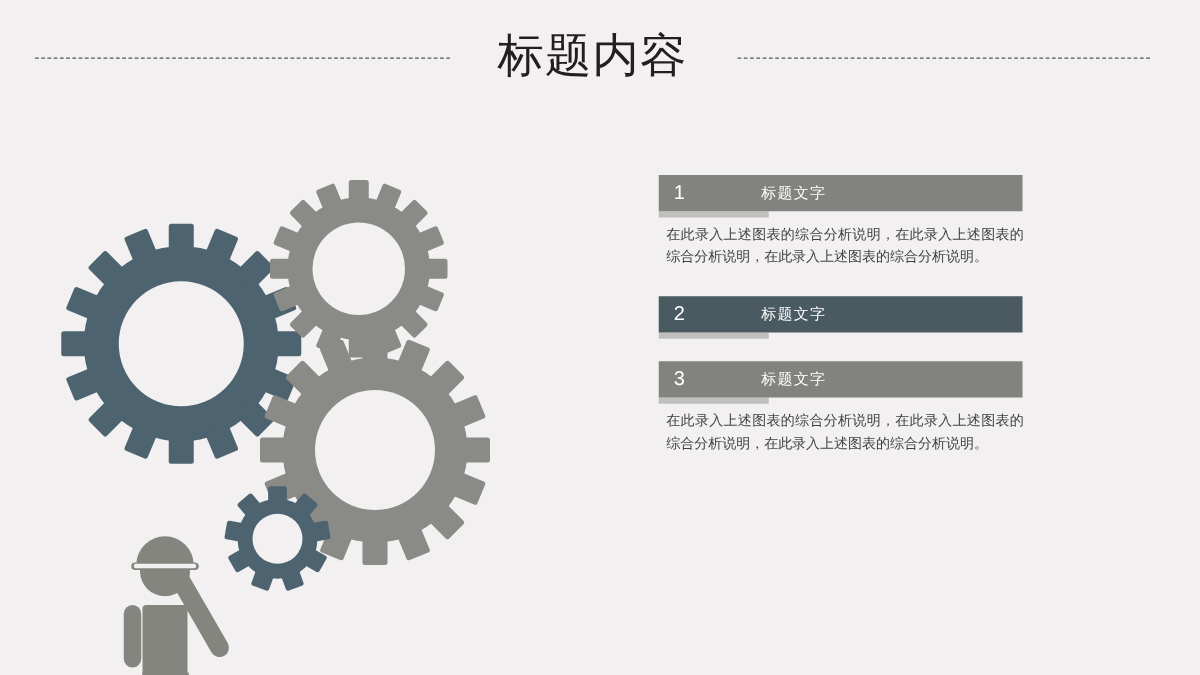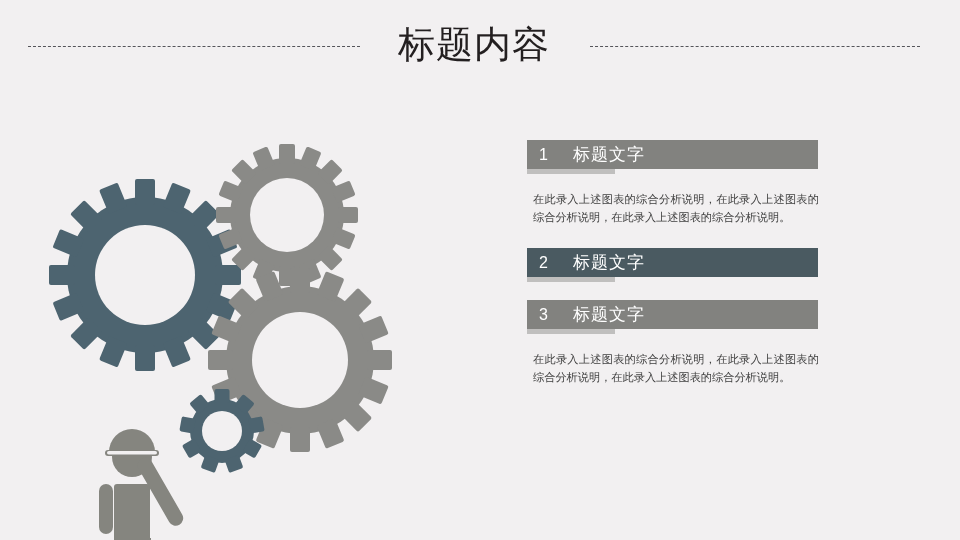--- a/index.html
+++ b/index.html
@@ -80,32 +80,33 @@
   }
   .block-index {
     color: #ffffff;
     font-size: 16px;
     line-height: 16px;
     width: 34px;
     flex: none;
   }
   .block-title {
     color: #ffffff;
-    font-size: 17px;
+    font-size: 12px;
     line-height: 19px;
     letter-spacing: 1px;
+    margin-left: 36px;
   }
   .block-body {
     color: #3f3f3f;
     font-size: 11.2px;
     line-height: 17.5px;
     width: 292px;
     padding-left: 6px;
     box-sizing: border-box;
-    margin-top: 22px;
+    margin-top: 11px;
     text-align: justify;
   }
   #block-0 { margin-bottom: 0; }
   #block-1 { margin-top: 22px; }
   #block-2 { margin-top: 23px; }
 </style>
 </head>
 <body style="background: rgb(242, 240, 241);">
 
 <div id="slide-header">

